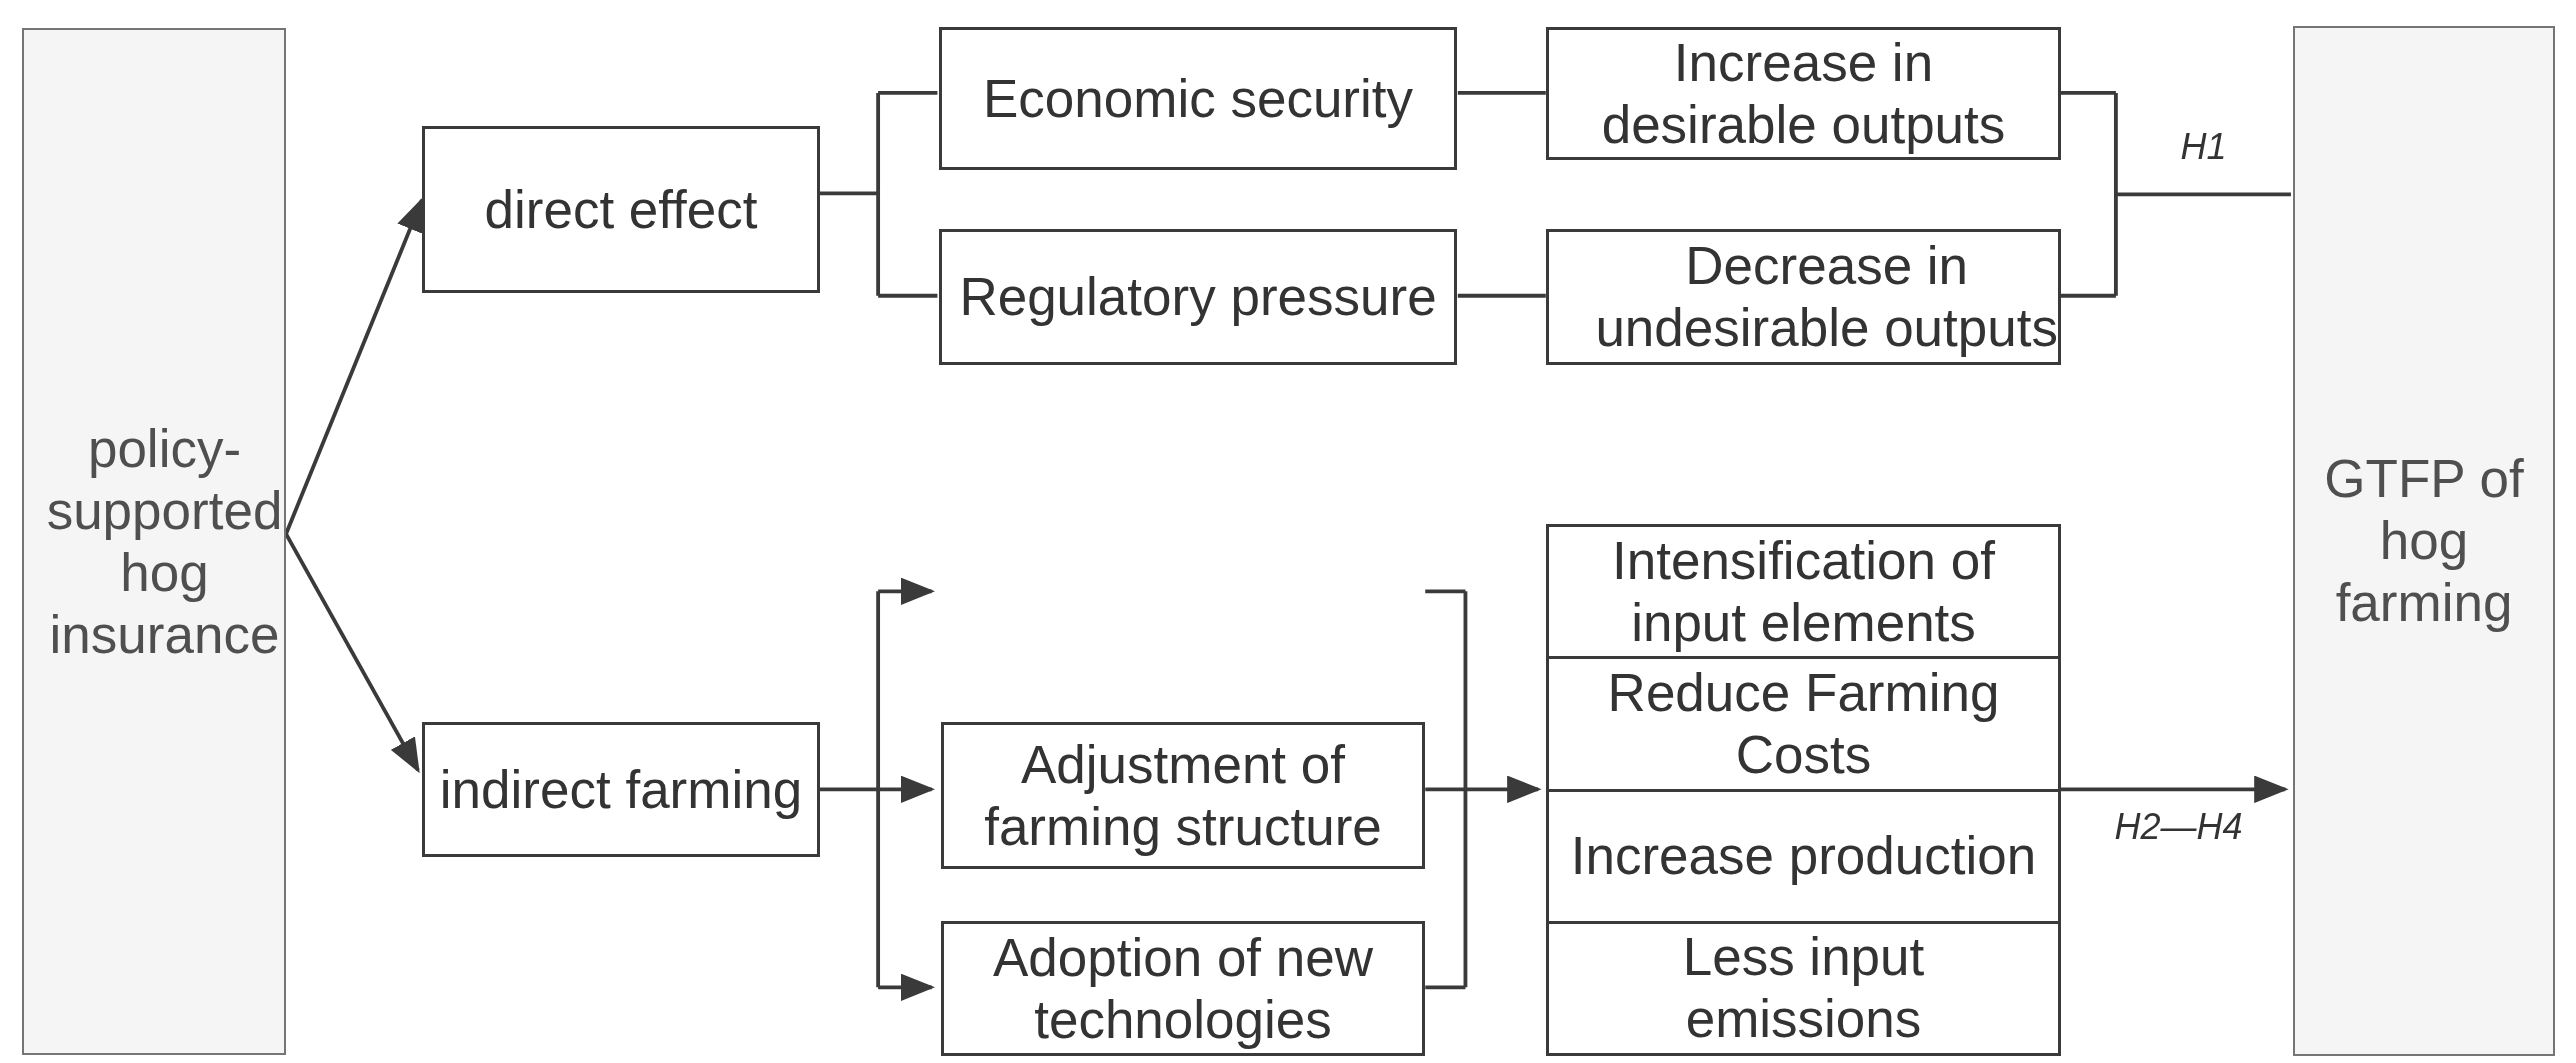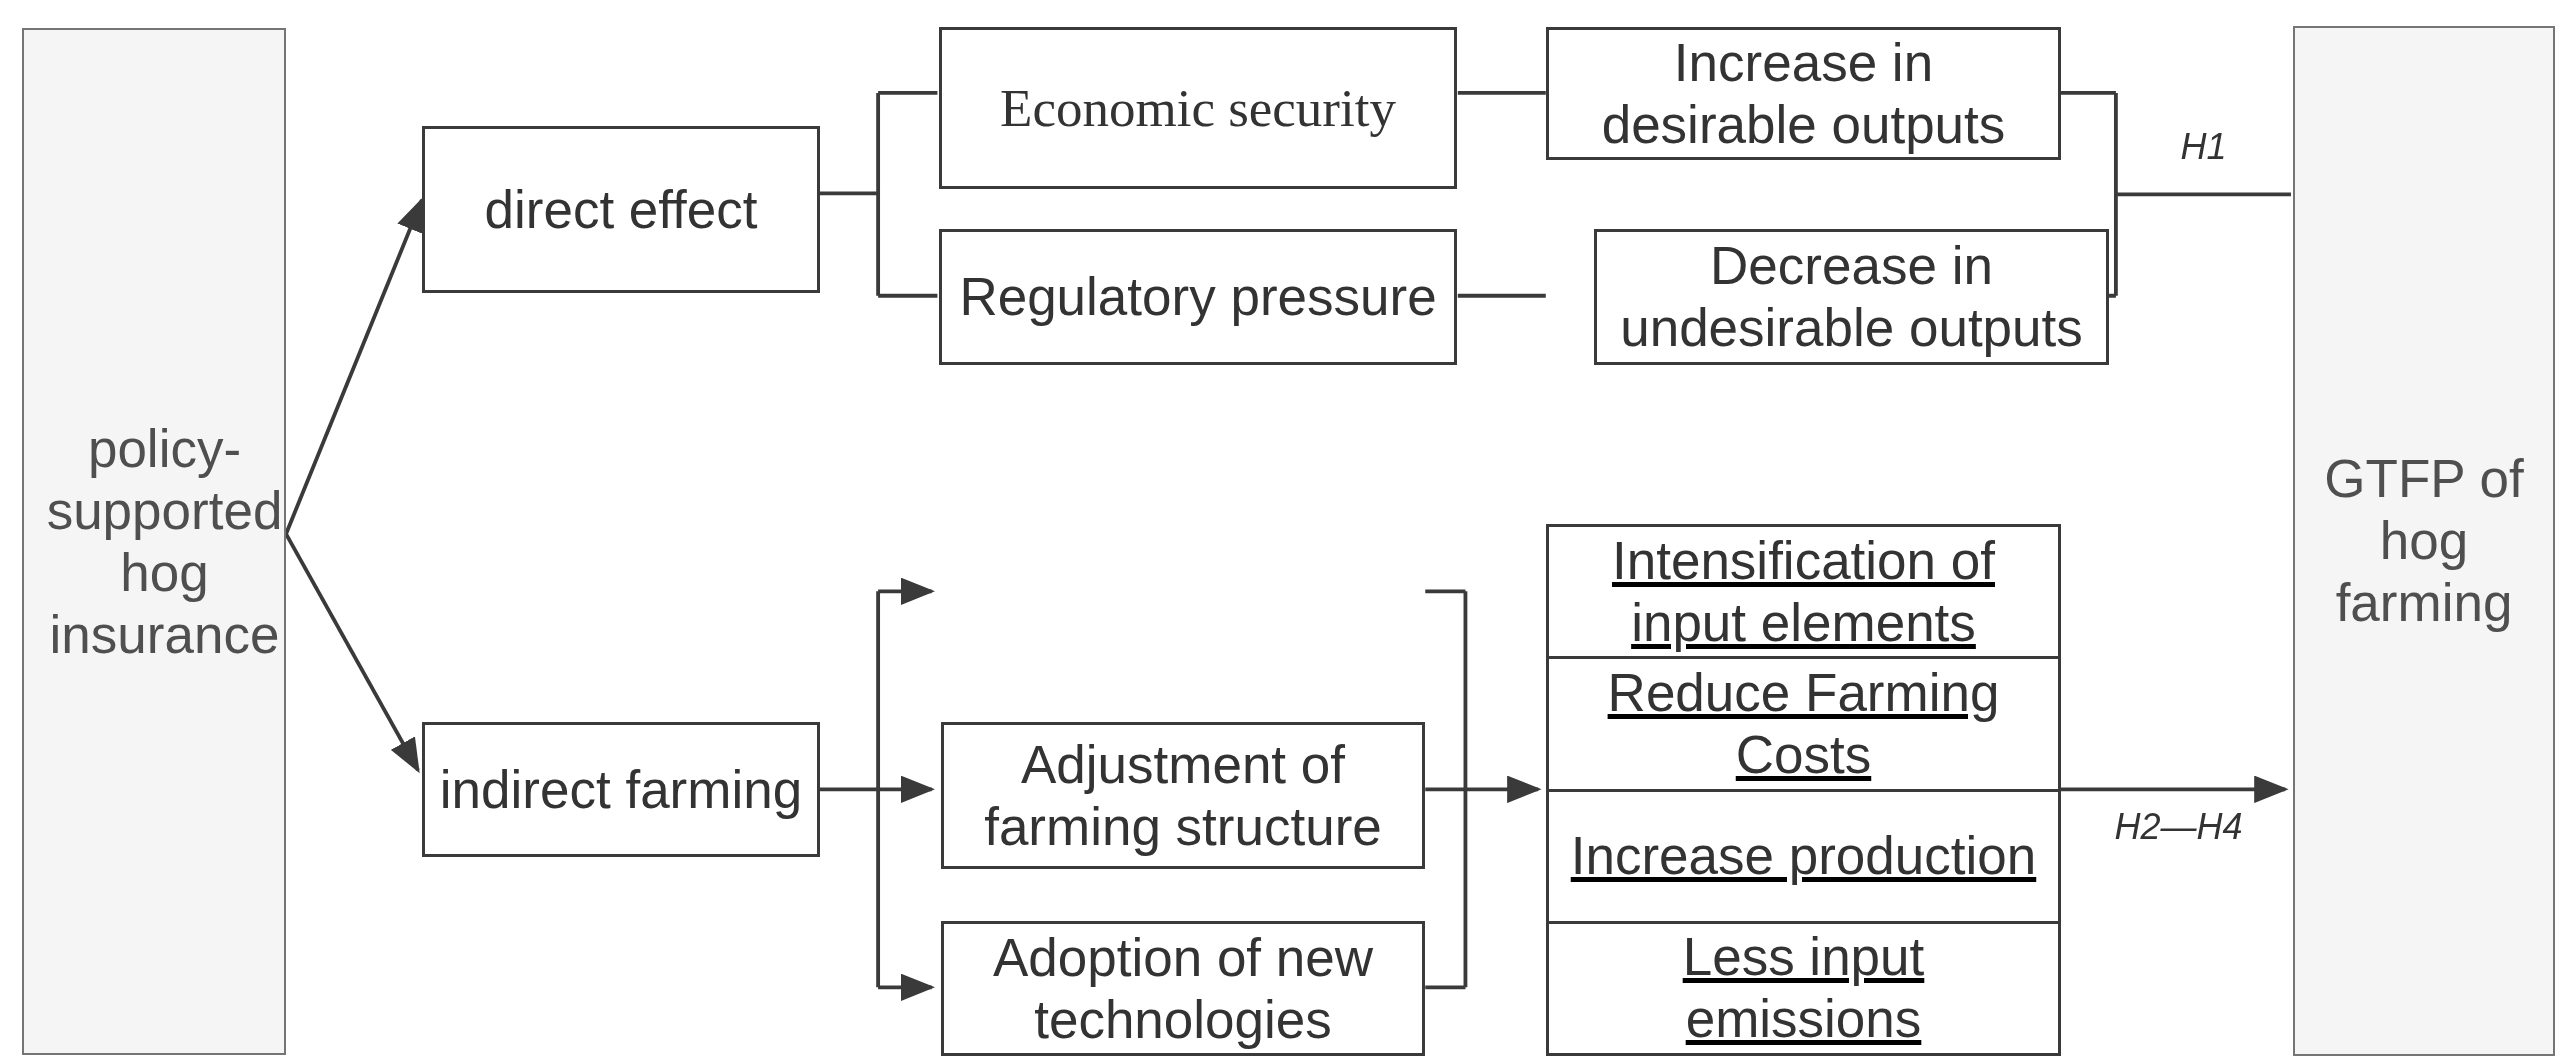--- a/index.html
+++ b/index.html
@@ -40,35 +40,35 @@
   }
   .gbox{
     background:var(--panel-fill);
     border:2.9px solid var(--panel-border);
     color:var(--panel-text);
   }
   
   #n-policy    {left:22px;  top:28px;  width:264px; height:1027px;padding-left:21px;}
   #n-direct    {left:422px; top:126px; width:398px; height:167px;}
   #n-indirect  {left:422px; top:722px; width:398px; height:135px;}
-  #n-economic  {left:939px; top:27px;  width:518px; height:162px;font-family:Liberation Serif, serif;}
+  #n-economic  {left:939px; top:27px;  width:518px; height:143px;}
   #n-regulatory{left:939px; top:229px; width:518px; height:136px;}
   #n-increase  {left:1546px;top:27px;  width:515px; height:133px;}
-  #n-decrease  {left:1594px;top:229px; width:515px; height:136px;}
+  #n-decrease  {left:1546px;top:229px; width:515px; height:136px;justify-content:flex-end;}
   #n-expansion {left:941px; top:524px; width:484px; height:134px;}
   #n-adjustment{left:941px; top:722px; width:484px; height:147px;}
   #n-adoption  {left:941px; top:921px; width:484px; height:135px;}
   #n-gtfp      {left:2293px;top:26px;  width:262px; height:1030px;}
   
   #n-stacked{
     left:1546px;top:524px;width:515px;height:532px;
     position:absolute;box-sizing:border-box;
     background:var(--node-fill);
     border:3.8px solid var(--node-border);
-    display:flex;flex-direction:column;text-decoration:underline;
+    display:flex;flex-direction:column;
   }
   #n-stacked .cell{
     flex:1 1 0;
     display:flex;align-items:center;justify-content:center;
     text-align:center;white-space:pre-line;
     font-size:53px;line-height:1.17;color:var(--node-text);
   }
   #n-stacked .cell + .cell{border-top:3.8px solid var(--node-border);}
   
   .hyp{

